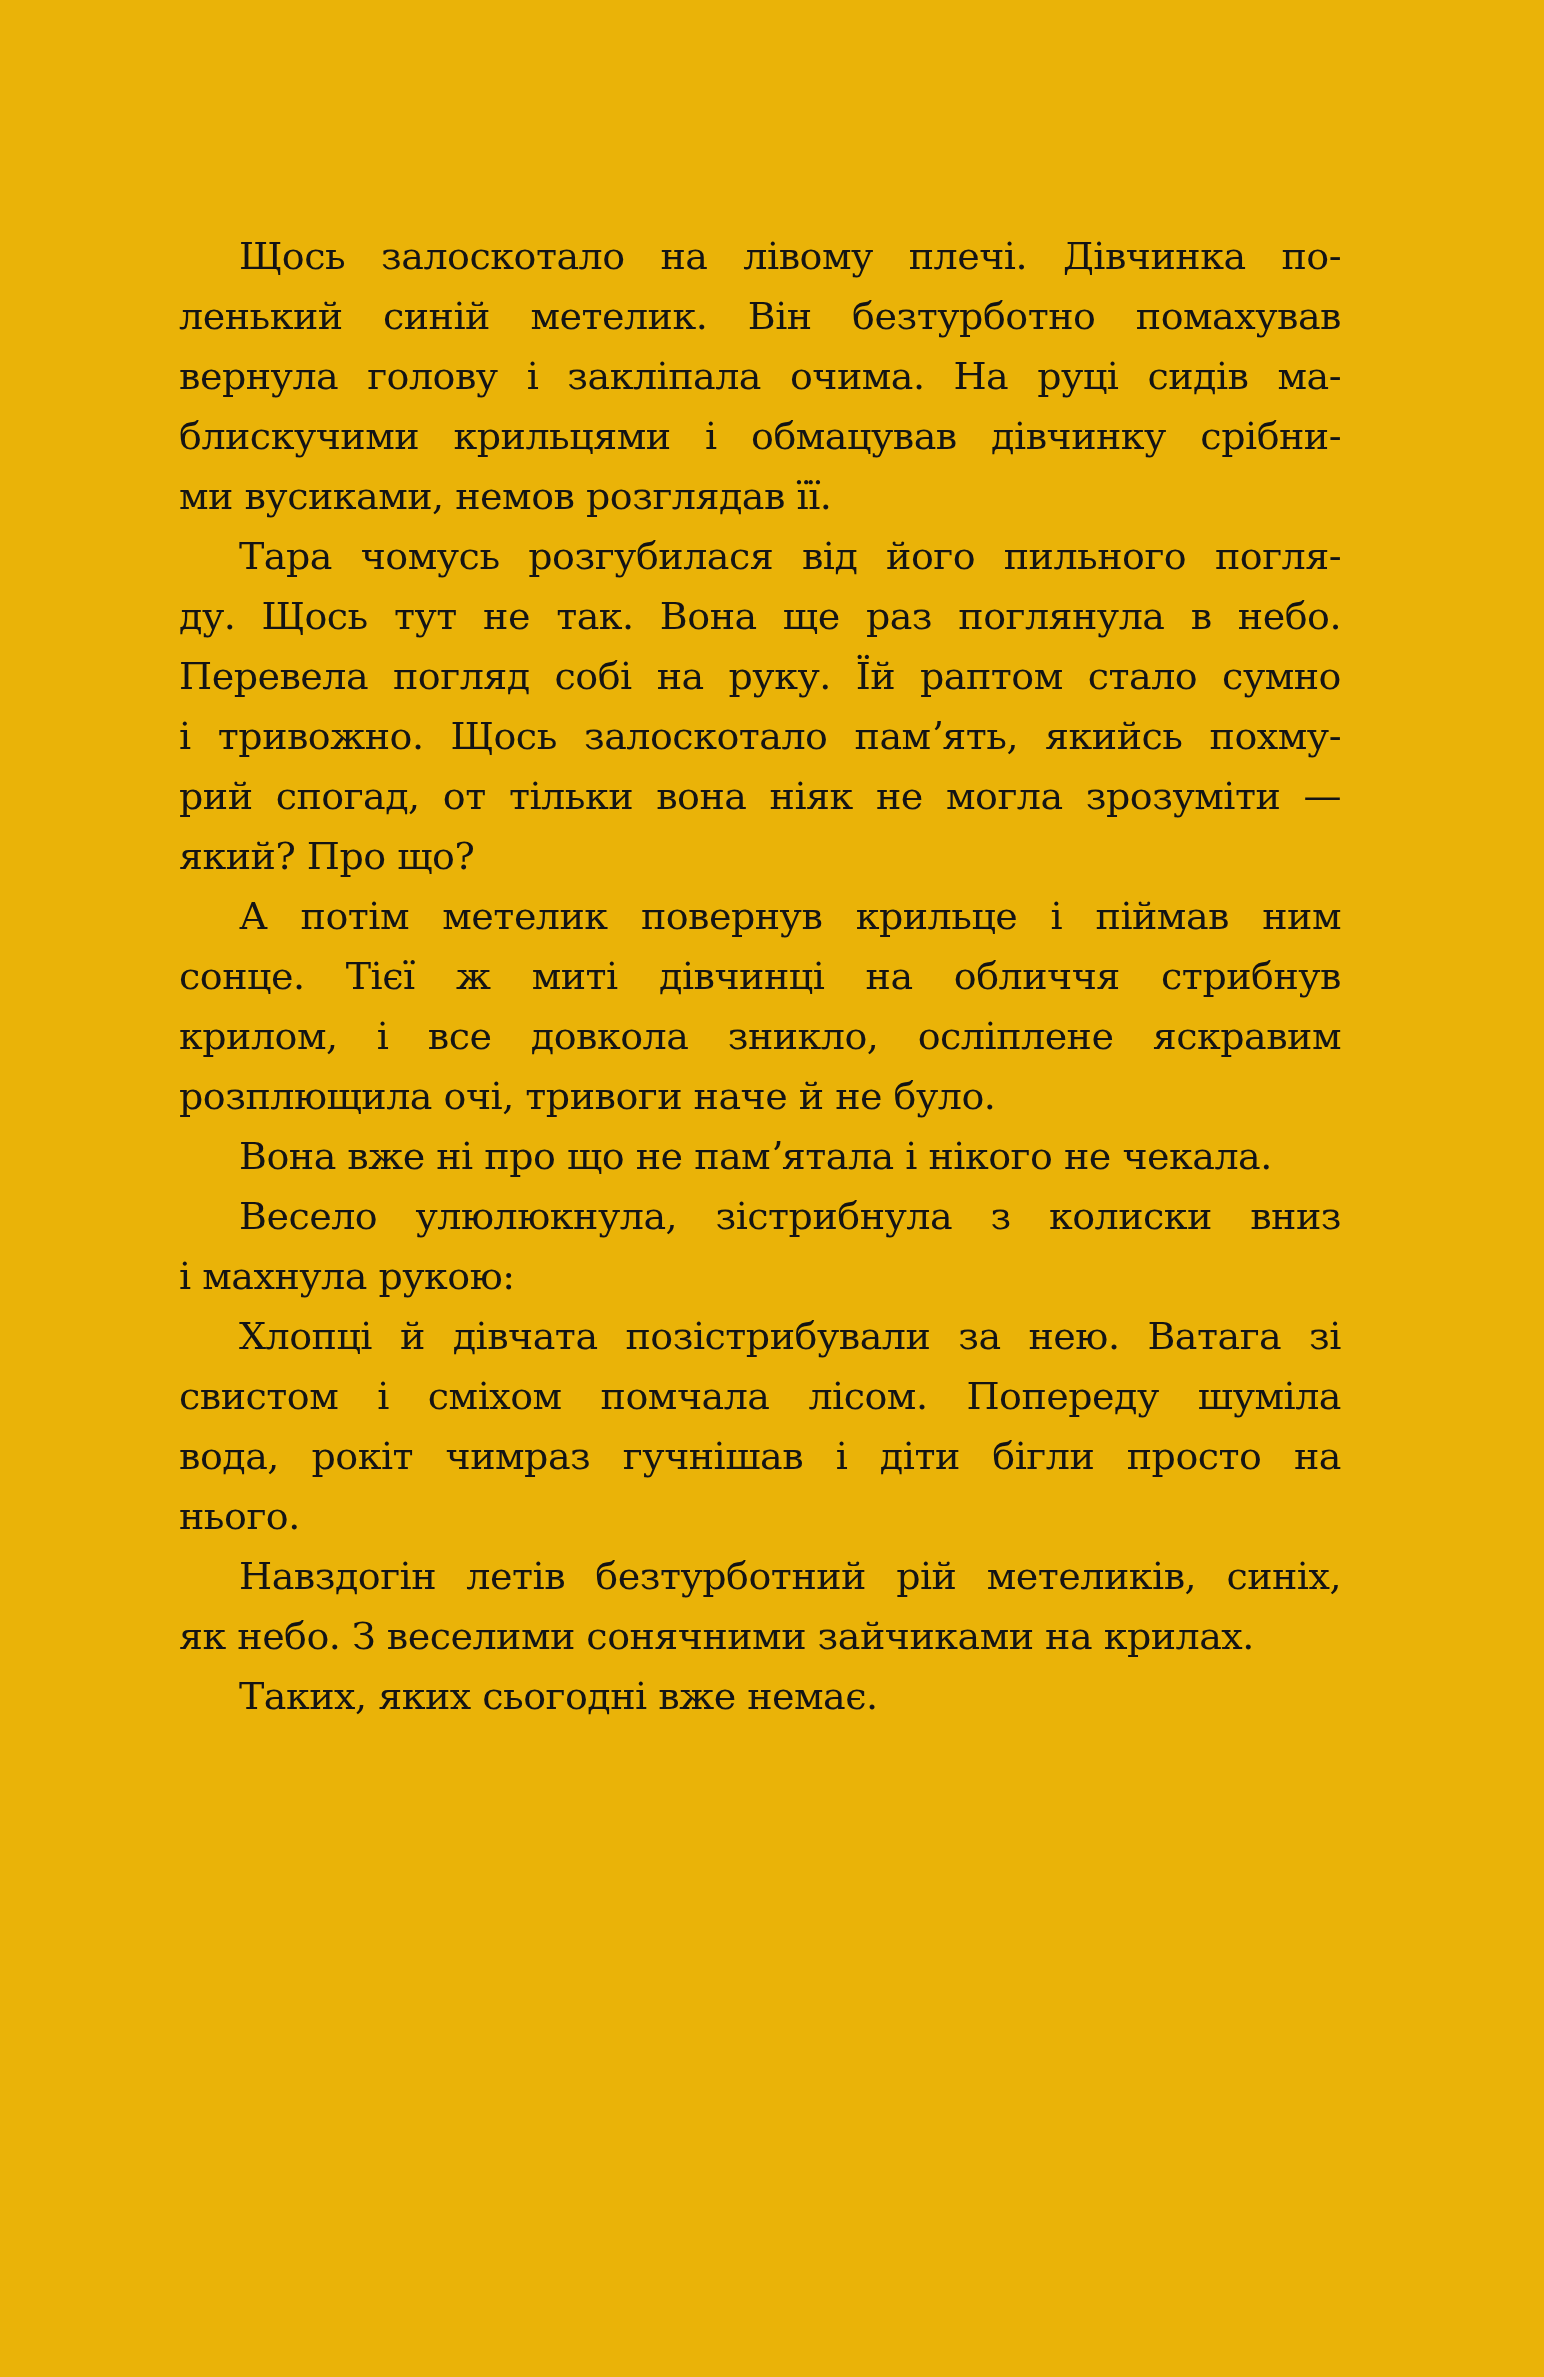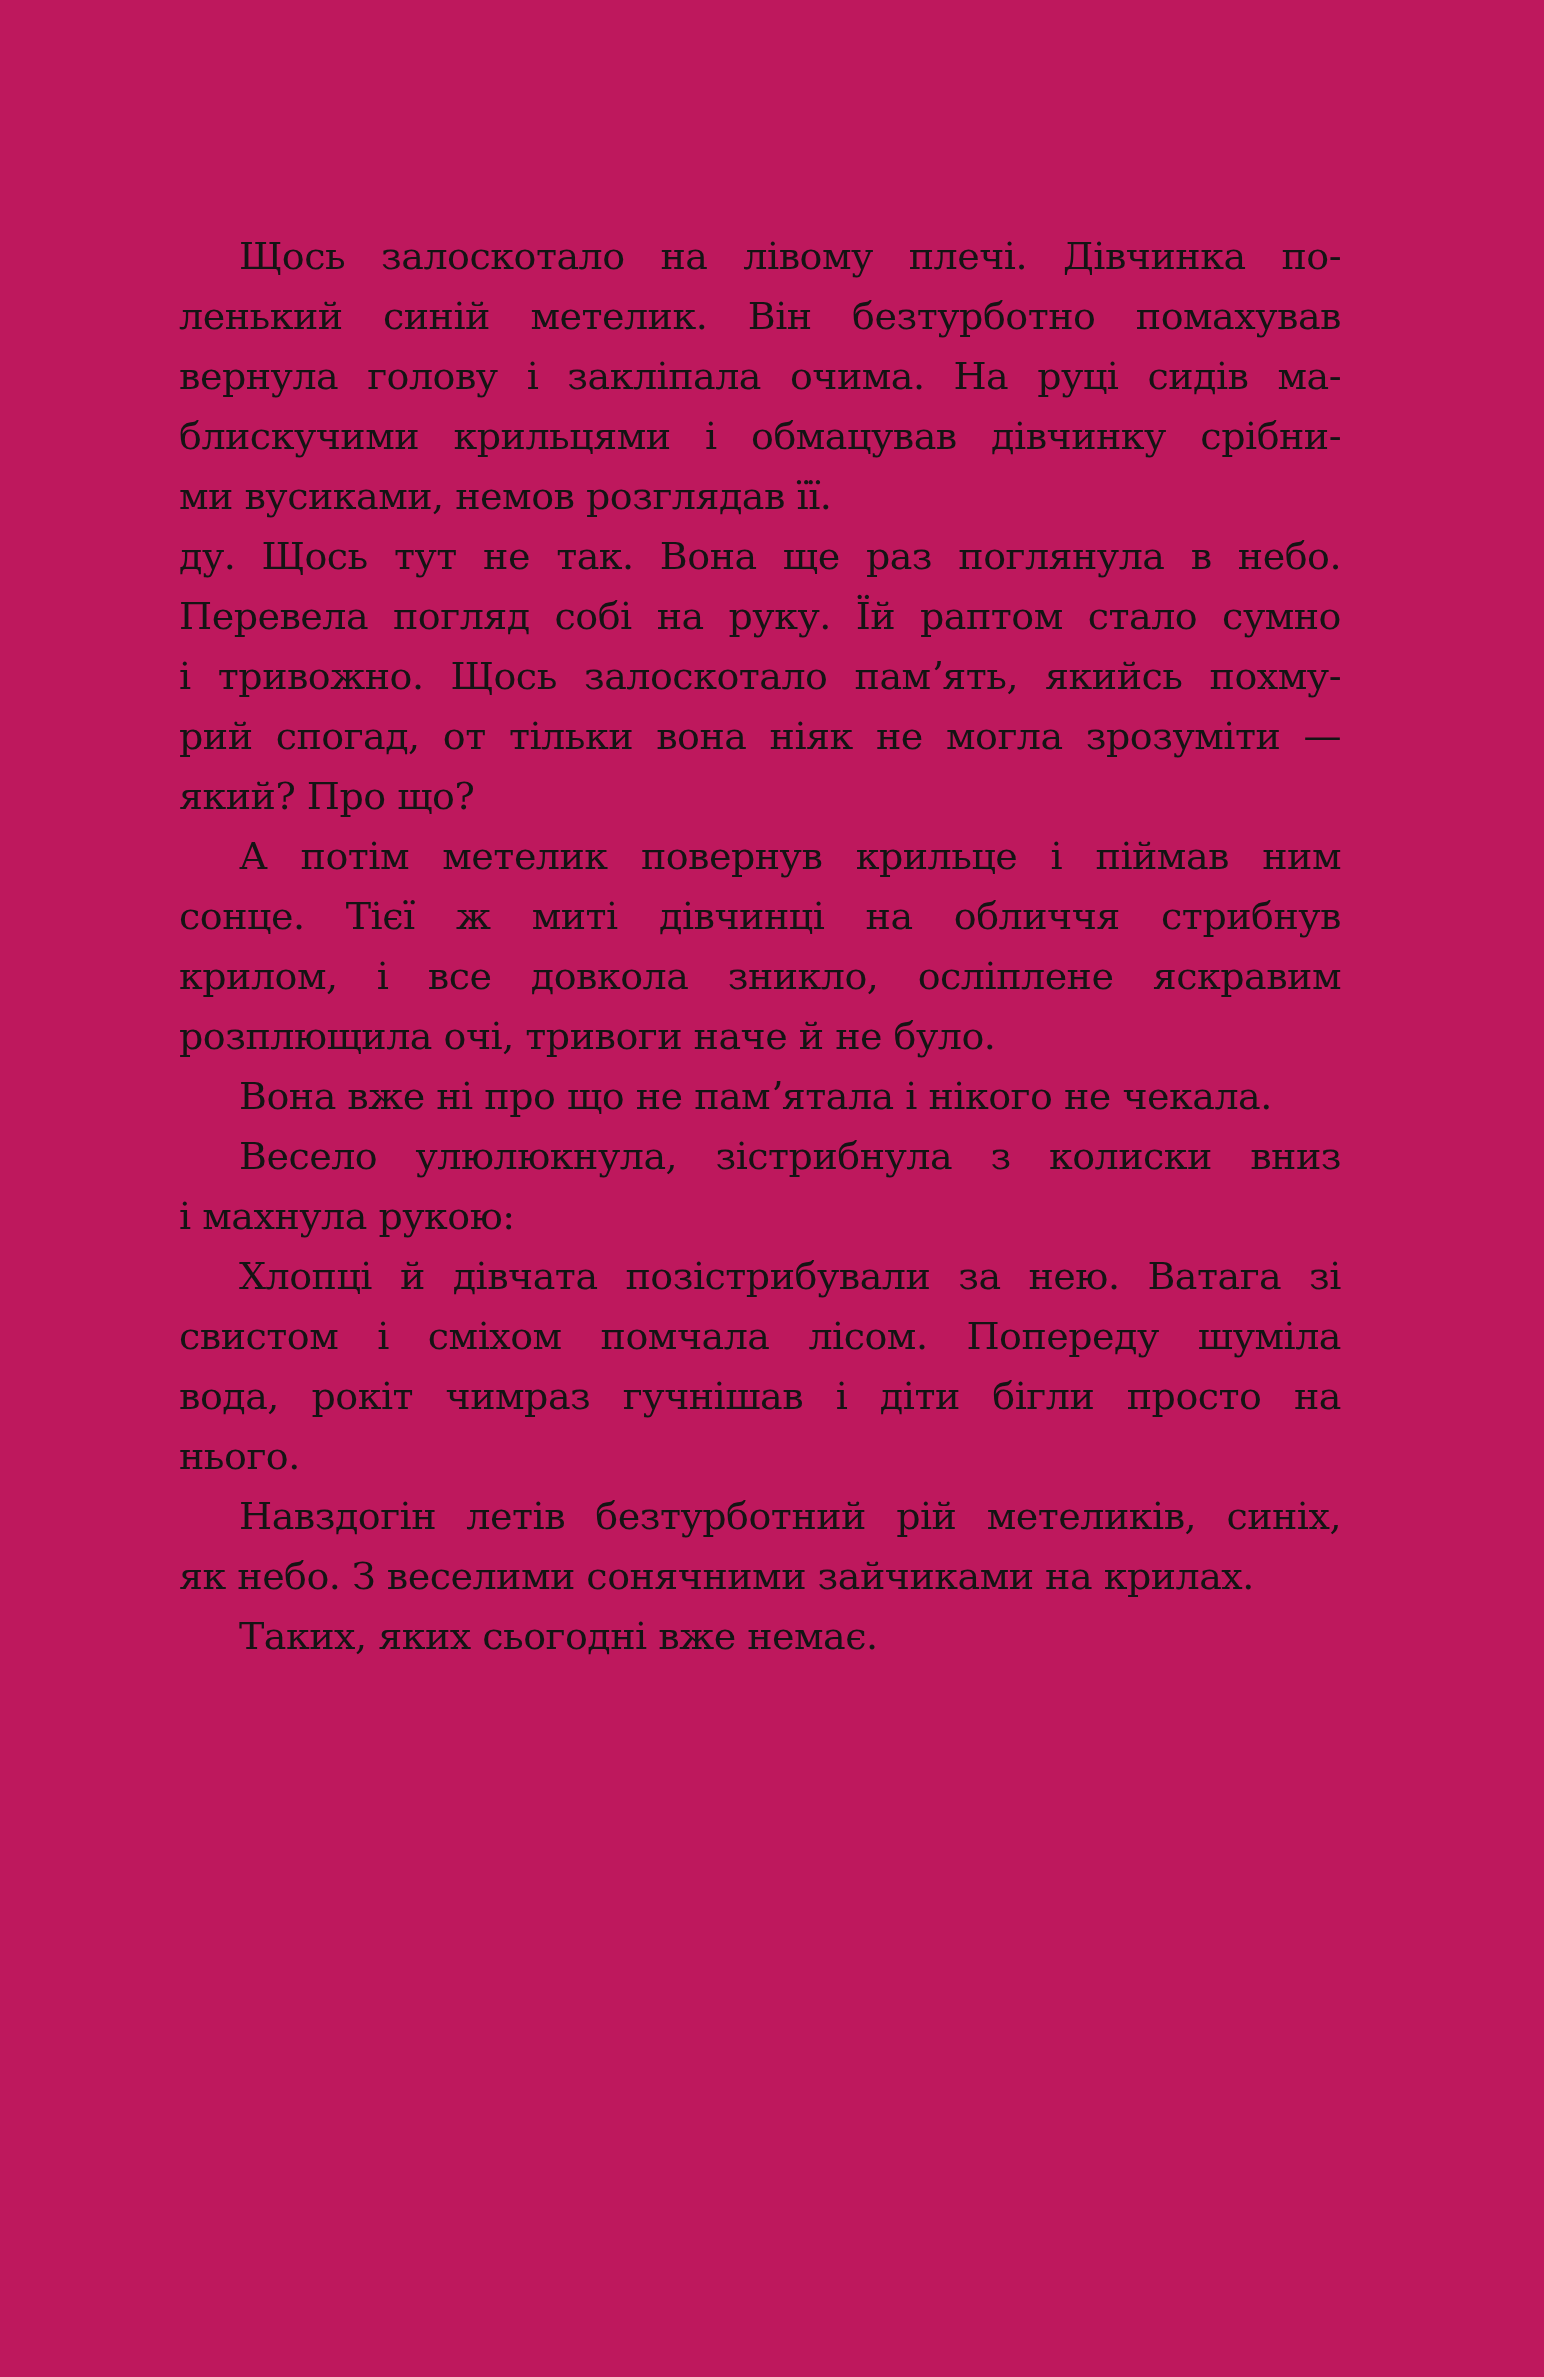--- a/index.html
+++ b/index.html
@@ -11,21 +11,21 @@
     width: 1545px;
     height: 2377px;
     position: relative;
     overflow: hidden;
   }
   .page {
     position: absolute;
     left: 0; top: 0;
     width: 1545px;
     height: 2377px;
-    background: #be185d;
+    background: #eab308;
   }
   .text-block {
     position: absolute;
     left: 179px;
     top: 226px;
     width: 1162px;
     font-family: "DejaVu Serif", "Liberation Serif", serif;
     font-size: 38px;
     line-height: 60px;
     color: #141414;
@@ -56,20 +56,21 @@
 
     <div class="para">
       <div class="line first">Щось залоскотало на лівому плечі. Дівчинка по-</div>
       <div class="line">ленький синій метелик. Він безтурботно помахував</div>
       <div class="line">вернула голову і закліпала очима. На руці сидів ма-</div>
       <div class="line">блискучими крильцями і обмацував дівчинку срібни-</div>
       <div class="line last">ми вусиками, немов розглядав її.</div>
     </div>
 
     <div class="para">
+      <div class="line first">Тара чомусь розгубилася від його пильного погля-</div>
       <div class="line">ду. Щось тут не так. Вона ще раз поглянула в небо.</div>
       <div class="line">Перевела погляд собі на руку. Їй раптом стало сумно</div>
       <div class="line">і тривожно. Щось залоскотало памʼять, якийсь похму-</div>
       <div class="line">рий спогад, от тільки вона ніяк не могла зрозуміти —</div>
       <div class="line last">який? Про що?</div>
     </div>
 
     <div class="para">
       <div class="line first">А потім метелик повернув крильце і піймав ним</div>
       <div class="line">сонце. Тієї ж миті дівчинці на обличчя стрибнув</div>

